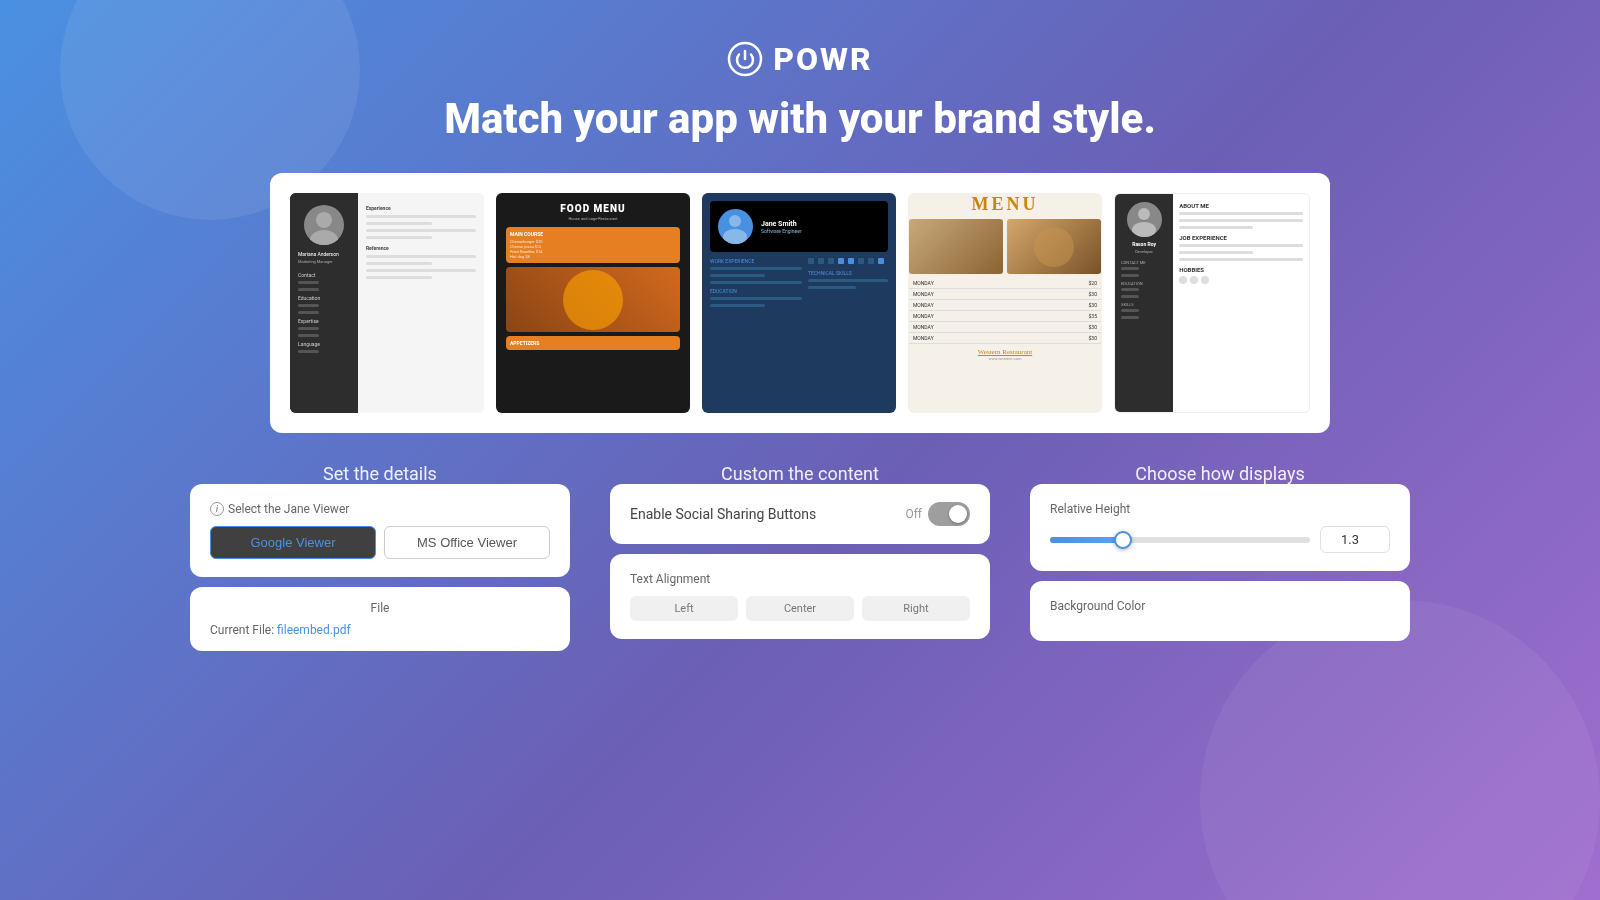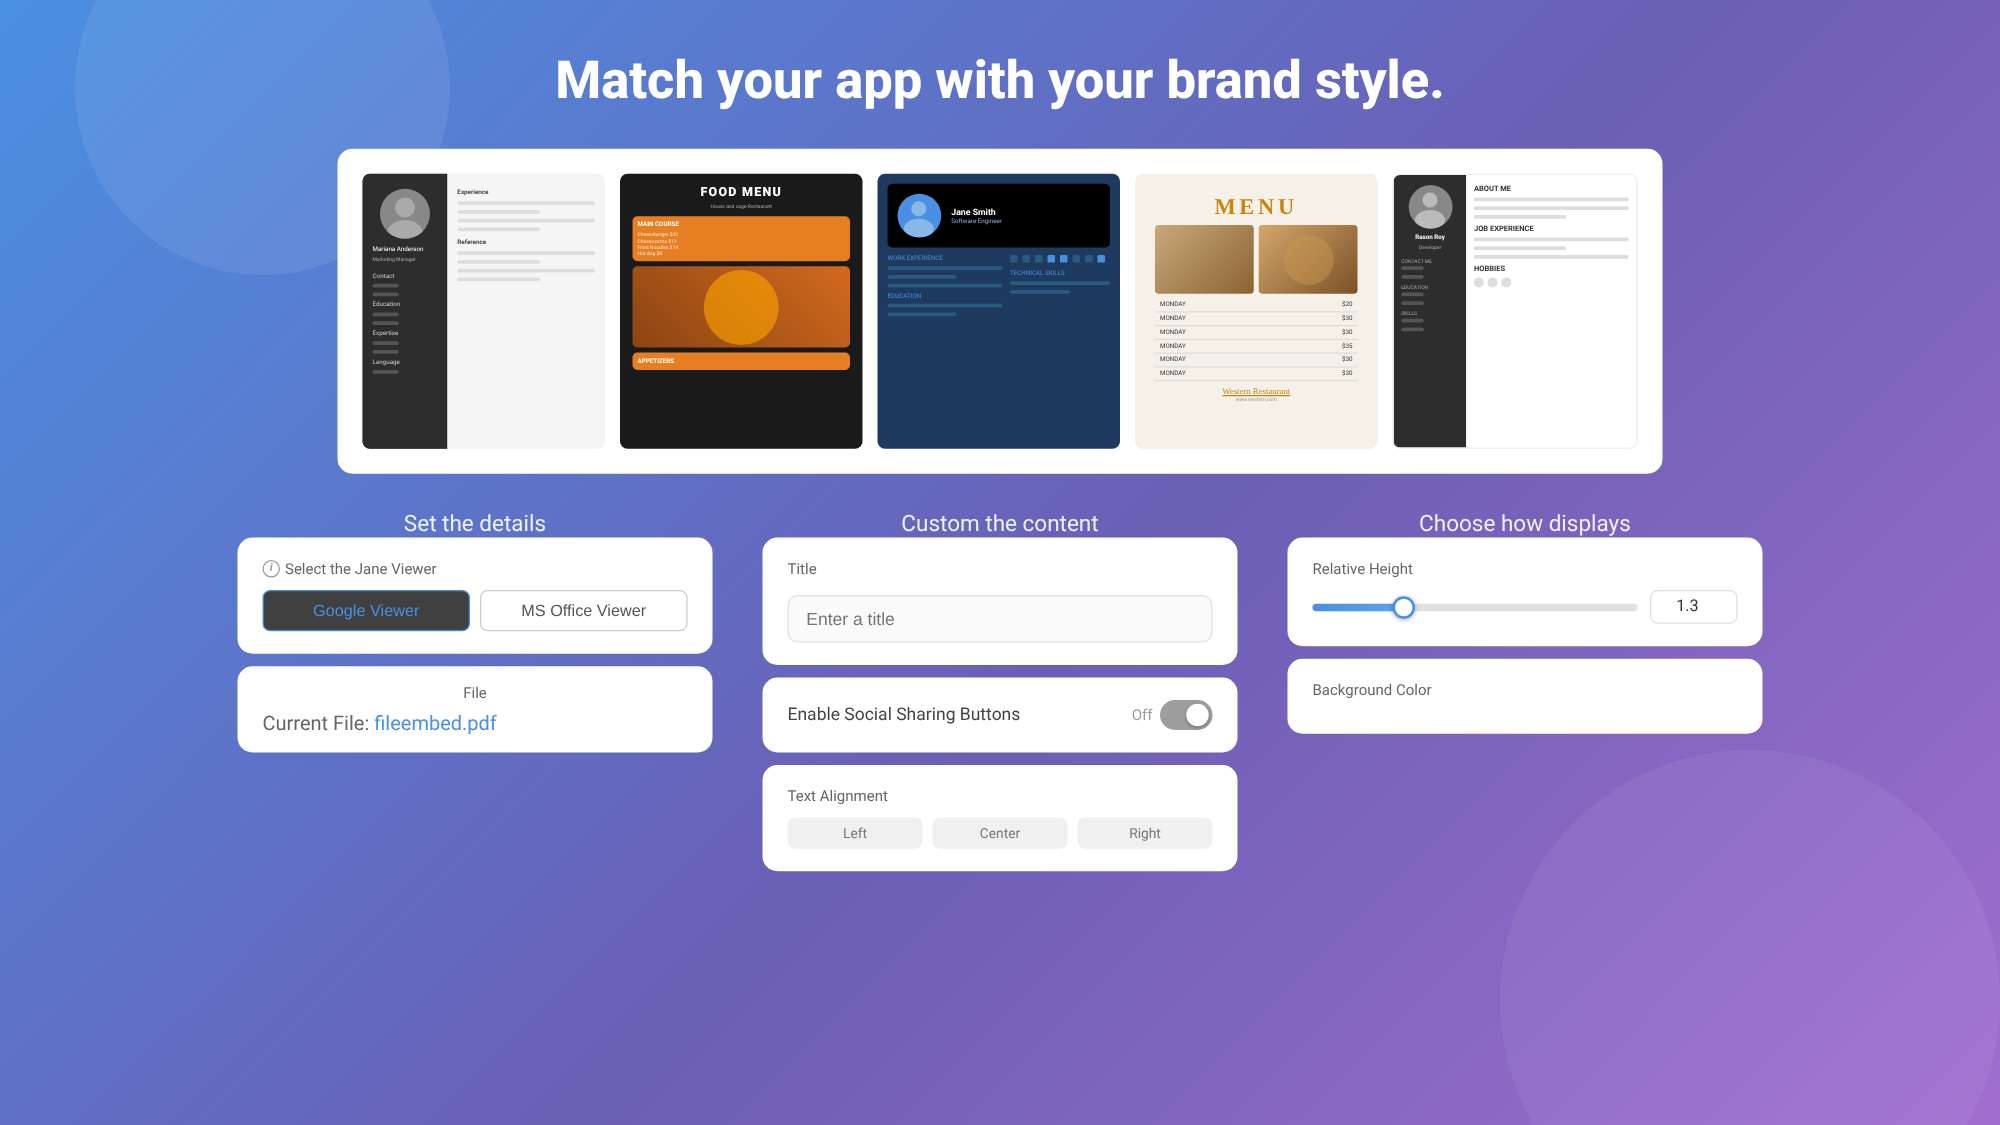--- a/index.html
+++ b/index.html
@@ -144,21 +144,21 @@
       padding: 8px;
       color: white;
       height: 100%;
     }
 
     
     .card-menu {
       background: #f5f0e8;
     }
     .card-menu-inner {
-      padding: 16px;
+      padding: 1px;
       height: 100%;
       display: flex;
       flex-direction: column;
       align-items: center;
     }
     .card-menu-row {
       display: flex;
       justify-content: space-between;
       width: 100%;
       font-size: 5px;
@@ -286,21 +286,21 @@
       margin-bottom: 8px;
     }
 
     .file-upload-title {
       font-size: 15px;
       font-weight: 700;
       color: #333;
     }
 
     .current-file {
-      font-size: 16px;
+      font-size: 12px;
       color: #666;
     }
 
     .current-file-link {
       color: #4a90e2;
       text-decoration: none;
     }
 
     
     .input-field {
@@ -463,20 +463,29 @@
   </style>
 </head>
 <body>
 
 <div style="position:relative; width:1600px; height:900px; overflow:hidden; background: linear-gradient(135deg, #4a90e2 0%, #6b5fb5 55%, #a06ecf 100%);">
 
   <div class="blob1"></div>
   <div class="blob2"></div>
 
   <div class="header">
+    <div class="logo-row">
+
+      <svg class="logo-icon" viewBox="0 0 36 36" fill="none" xmlns="http://www.w3.org/2000/svg">
+        <circle cx="18" cy="18" r="16" stroke="white" stroke-width="2.5" fill="none"></circle>
+        <path d="M18 10 L18 18" stroke="white" stroke-width="2.5" stroke-linecap="round"></path>
+        <path d="M12 13.5 A8 8 0 1 0 24 13.5" stroke="white" stroke-width="2.5" fill="none" stroke-linecap="round"></path>
+      </svg>
+      <span class="logo-text">POWR</span>
+    </div>
     <div class="tagline">Match your app with your brand style.</div>
   </div>
 
   <div class="preview-area">
     <div class="preview-strip">
 
       <div class="preview-card card-resume1">
         <div class="card-resume1-inner">
           <div class="card-resume1-left">
             <div class="card-resume1-avatar">
@@ -684,24 +693,20 @@
         <div class="current-file">
           <span>Current File:</span>
           <a class="current-file-link" href="#">fileembed.pdf</a>
         </div>
       </div>
     </div>
 
     <div class="section-block">
       <div class="section-title">Custom the content</div>
 
-      <div class="card-panel">
-        <div class="card-panel-label">Title</div>
-        <input class="input-field" type="text" placeholder="Enter a title" style="">
-      </div>
 
       <div class="card-panel">
         <div class="panel-row">
           <span class="panel-row-label">Enable Social Sharing Buttons</span>
           <div class="toggle-wrapper">
             <span class="toggle-off-text">Off</span>
             <div class="toggle off">
               <div class="toggle-knob"></div>
             </div>
           </div>

